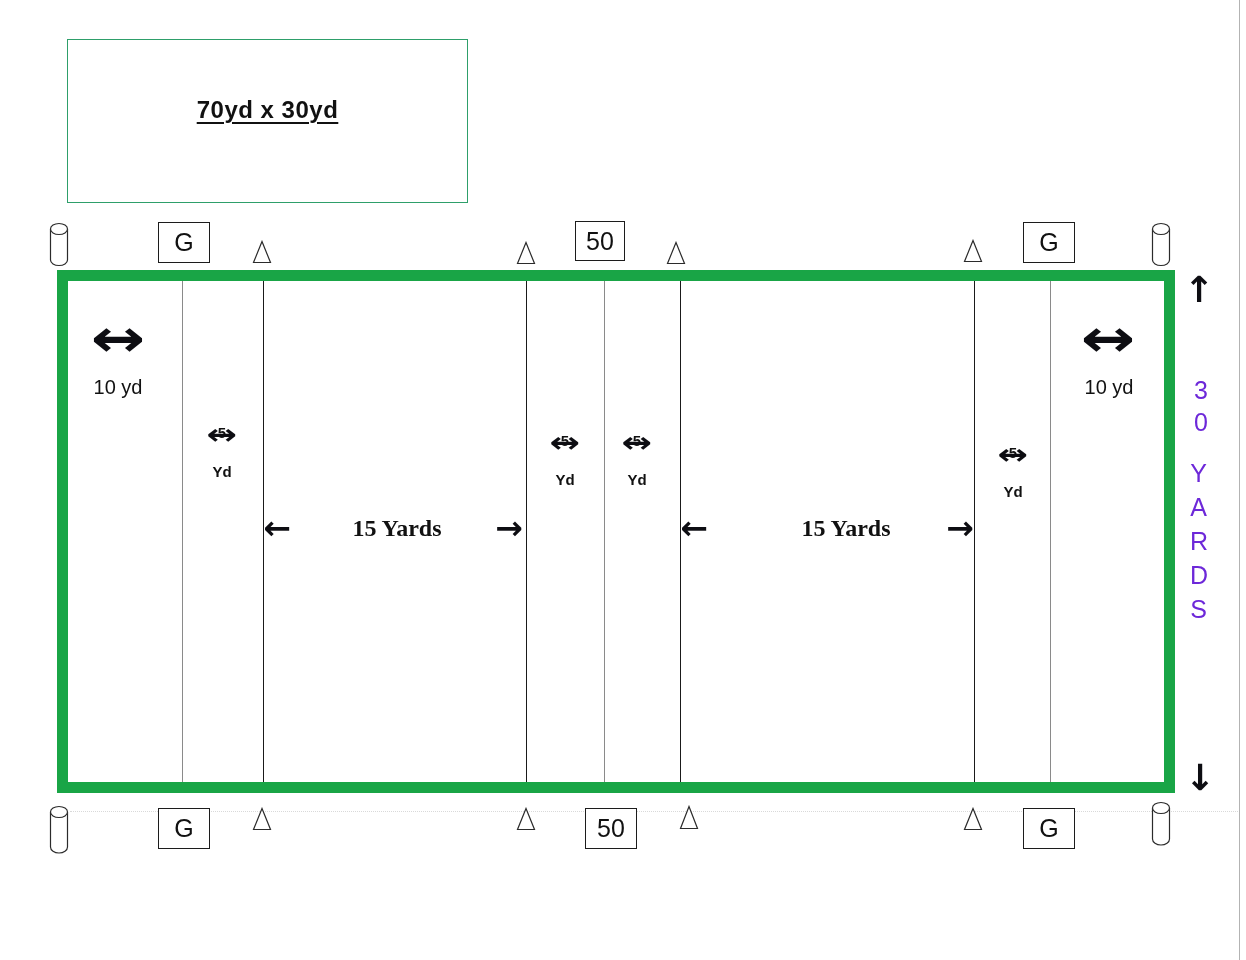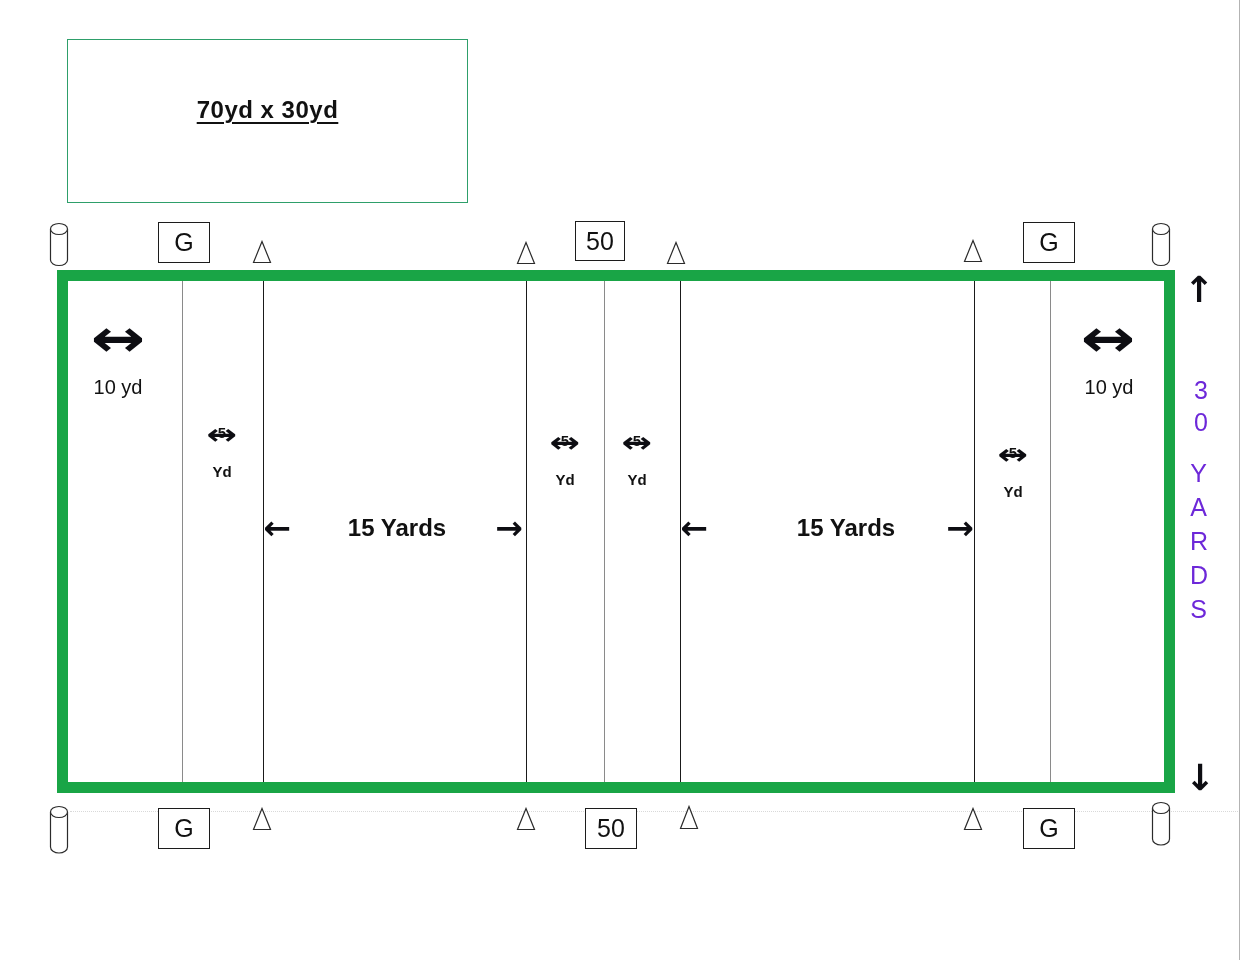--- a/index.html
+++ b/index.html
@@ -34,21 +34,21 @@
     display:flex;align-items:center;justify-content:center;font-size:25px;color:#111;
   }
   .shape{position:absolute;}
   
   .arrow{position:absolute;font-family:"DejaVu Sans",sans-serif;color:#0d0d12;}
   .big-dbl{font-size:52px;font-weight:700;transform:translate(-50%,-50%) scaleX(1.25);}
   .sm-dbl{font-size:28px;font-weight:700;transform:scaleX(1.3);}
   .seg-arrow{font-size:33px;font-weight:600;transform:translate(-50%,-50%);}
   .ud-arrow{font-size:36px;font-weight:600;transform:translate(-50%,-50%);}
   .dim-10{position:absolute;font-size:20px;transform:translate(-50%,-50%);white-space:nowrap;}
-  .seg-label{position:absolute;font-size:24px;font-weight:700;transform:translate(-50%,-50%);white-space:nowrap;}
+  .seg-label{position:absolute;font-size:24px;font-weight:700;transform:translate(-50%,-50%);white-space:nowrap;font-family:Liberation Serif, serif;}
   .five-grp{
     position:absolute;display:flex;flex-direction:column;align-items:center;
     transform:translateX(-50%);width:70px;
   }
   .five-grp .num{font-size:15px;font-weight:700;margin-top:7px;line-height:1;}
   .five-grp .unit{font-size:15px;font-weight:700;margin-top:24px;line-height:1;}
   
   .vstack{
     position:absolute;width:17px;word-break:break-all;text-align:right;
     font-size:25px;line-height:32px;color:#6d28d9;

